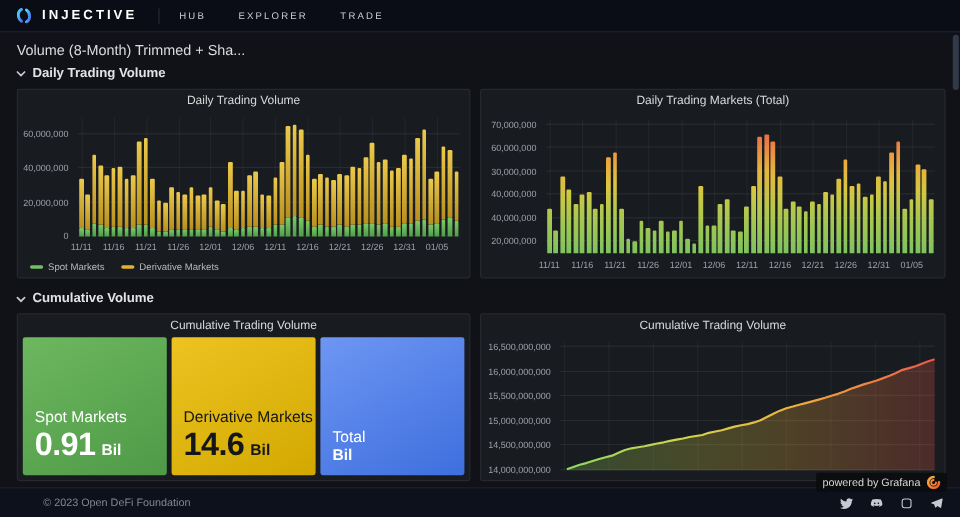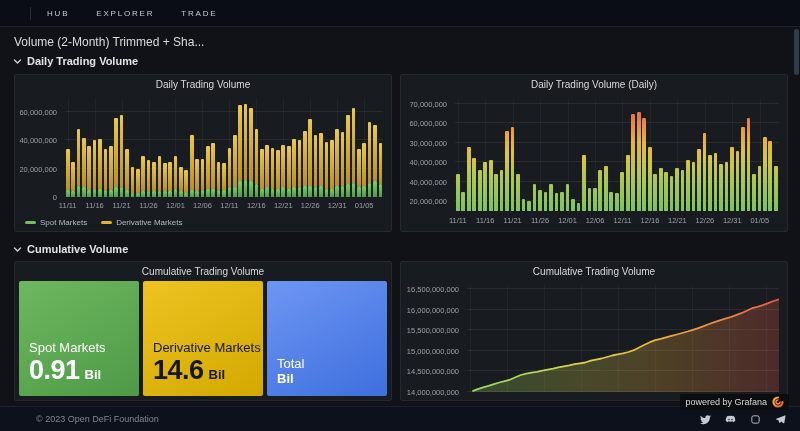--- a/index.html
+++ b/index.html
@@ -58,32 +58,45 @@
   .footer{position:absolute;left:0;right:0;bottom:0;height:25px;background:#0D111B;border-top:1px solid #1B2130;
           display:flex;align-items:center;padding:0 14px 0 36px;box-sizing:border-box;z-index:6}
   .copyright{font-size:9px;color:#82878F}
   .socials{margin-left:auto;display:flex;gap:14px;align-items:center}
   .social{width:11px;height:11px;cursor:pointer;display:block}
 </style>
 </head>
 <body>
 
 <header class="navbar">
+  <div class="brand">
+    <svg width="16" height="16" viewBox="0 0 20 20">
+      <defs>
+        <linearGradient id="inj" x1="0" y1="0" x2="1" y2="1">
+          <stop offset="0" stop-color="#49D8F5"></stop>
+            <stop offset="1" stop-color="#4C6FF0"></stop>
+        </linearGradient>
+      </defs>
+      <path d="M7.5 3.5 C 3.2 5 2.8 13 7.5 15.8" stroke="url(#inj)" stroke-width="3" fill="none" stroke-linecap="round"></path>
+      <path d="M12.5 16.5 C 16.8 15 17.2 7 12.5 4.2" stroke="url(#inj)" stroke-width="3" fill="none" stroke-linecap="round"></path>
+    </svg>
+    <span class="brand-text">INJECTIVE</span>
+  </div>
   <div class="nav-divider"></div>
   <nav class="nav-items">
     <a class="nav-item">HUB</a>
     <a class="nav-item">EXPLORER</a>
     <a class="nav-item">TRADE</a>
   </nav>
 </header>
 
 <div class="scroll-thumb"></div>
 
 <div class="dash">
-  <div class="dash-title">Volume (2-Month) Trimmed + Sha...</div>
+  <div class="dash-title">Volume (8-Month) Trimmed + Sha...</div>
 
   <div class="section-header s1">
     <svg width="9" height="9" viewBox="0 0 9 9">
       <path d="M1.5 3 L4.5 6 L7.5 3" stroke="#C9CCD2" stroke-width="1.4" fill="none" stroke-linecap="round"></path>
     </svg>
     <span>Daily Trading Volume</span>
   </div>
 
   <section class="panel p1">
     <div class="panel-title">Daily Trading Volume</div>
@@ -371,21 +384,21 @@
           </div>
           <div class="litem">
             <span class="ldash" style="background: rgb(224, 180, 42);"></span>
             <span class="llabel">Derivative Markets</span>
           </div>
         </div>
       </div>
   </section>
 
   <section class="panel p2">
-    <div class="panel-title">Daily Trading Volume (Daily)</div>
+    <div class="panel-title">Daily Trading Markets (Total)</div>
     <div class="chart-area" id="c2">
         <div class="ylabels" style="width: 50px; top: 6px; bottom: 20px;">
           <div class="ytick" style="bottom: 8.77193%;">20,000,000</div>
           <div class="ytick" style="bottom: 26.3158%;">40,000,000</div>
           <div class="ytick" style="bottom: 43.8596%;">40,000,000</div>
           <div class="ytick" style="bottom: 61.4035%;">30,000,000</div>
           <div class="ytick" style="bottom: 78.9474%;">60,000,000</div>
           <div class="ytick" style="bottom: 96.4912%;">70,000,000</div>
         </div>
         <div class="plot" style="inset: 6px 8px 20px 54px;">

